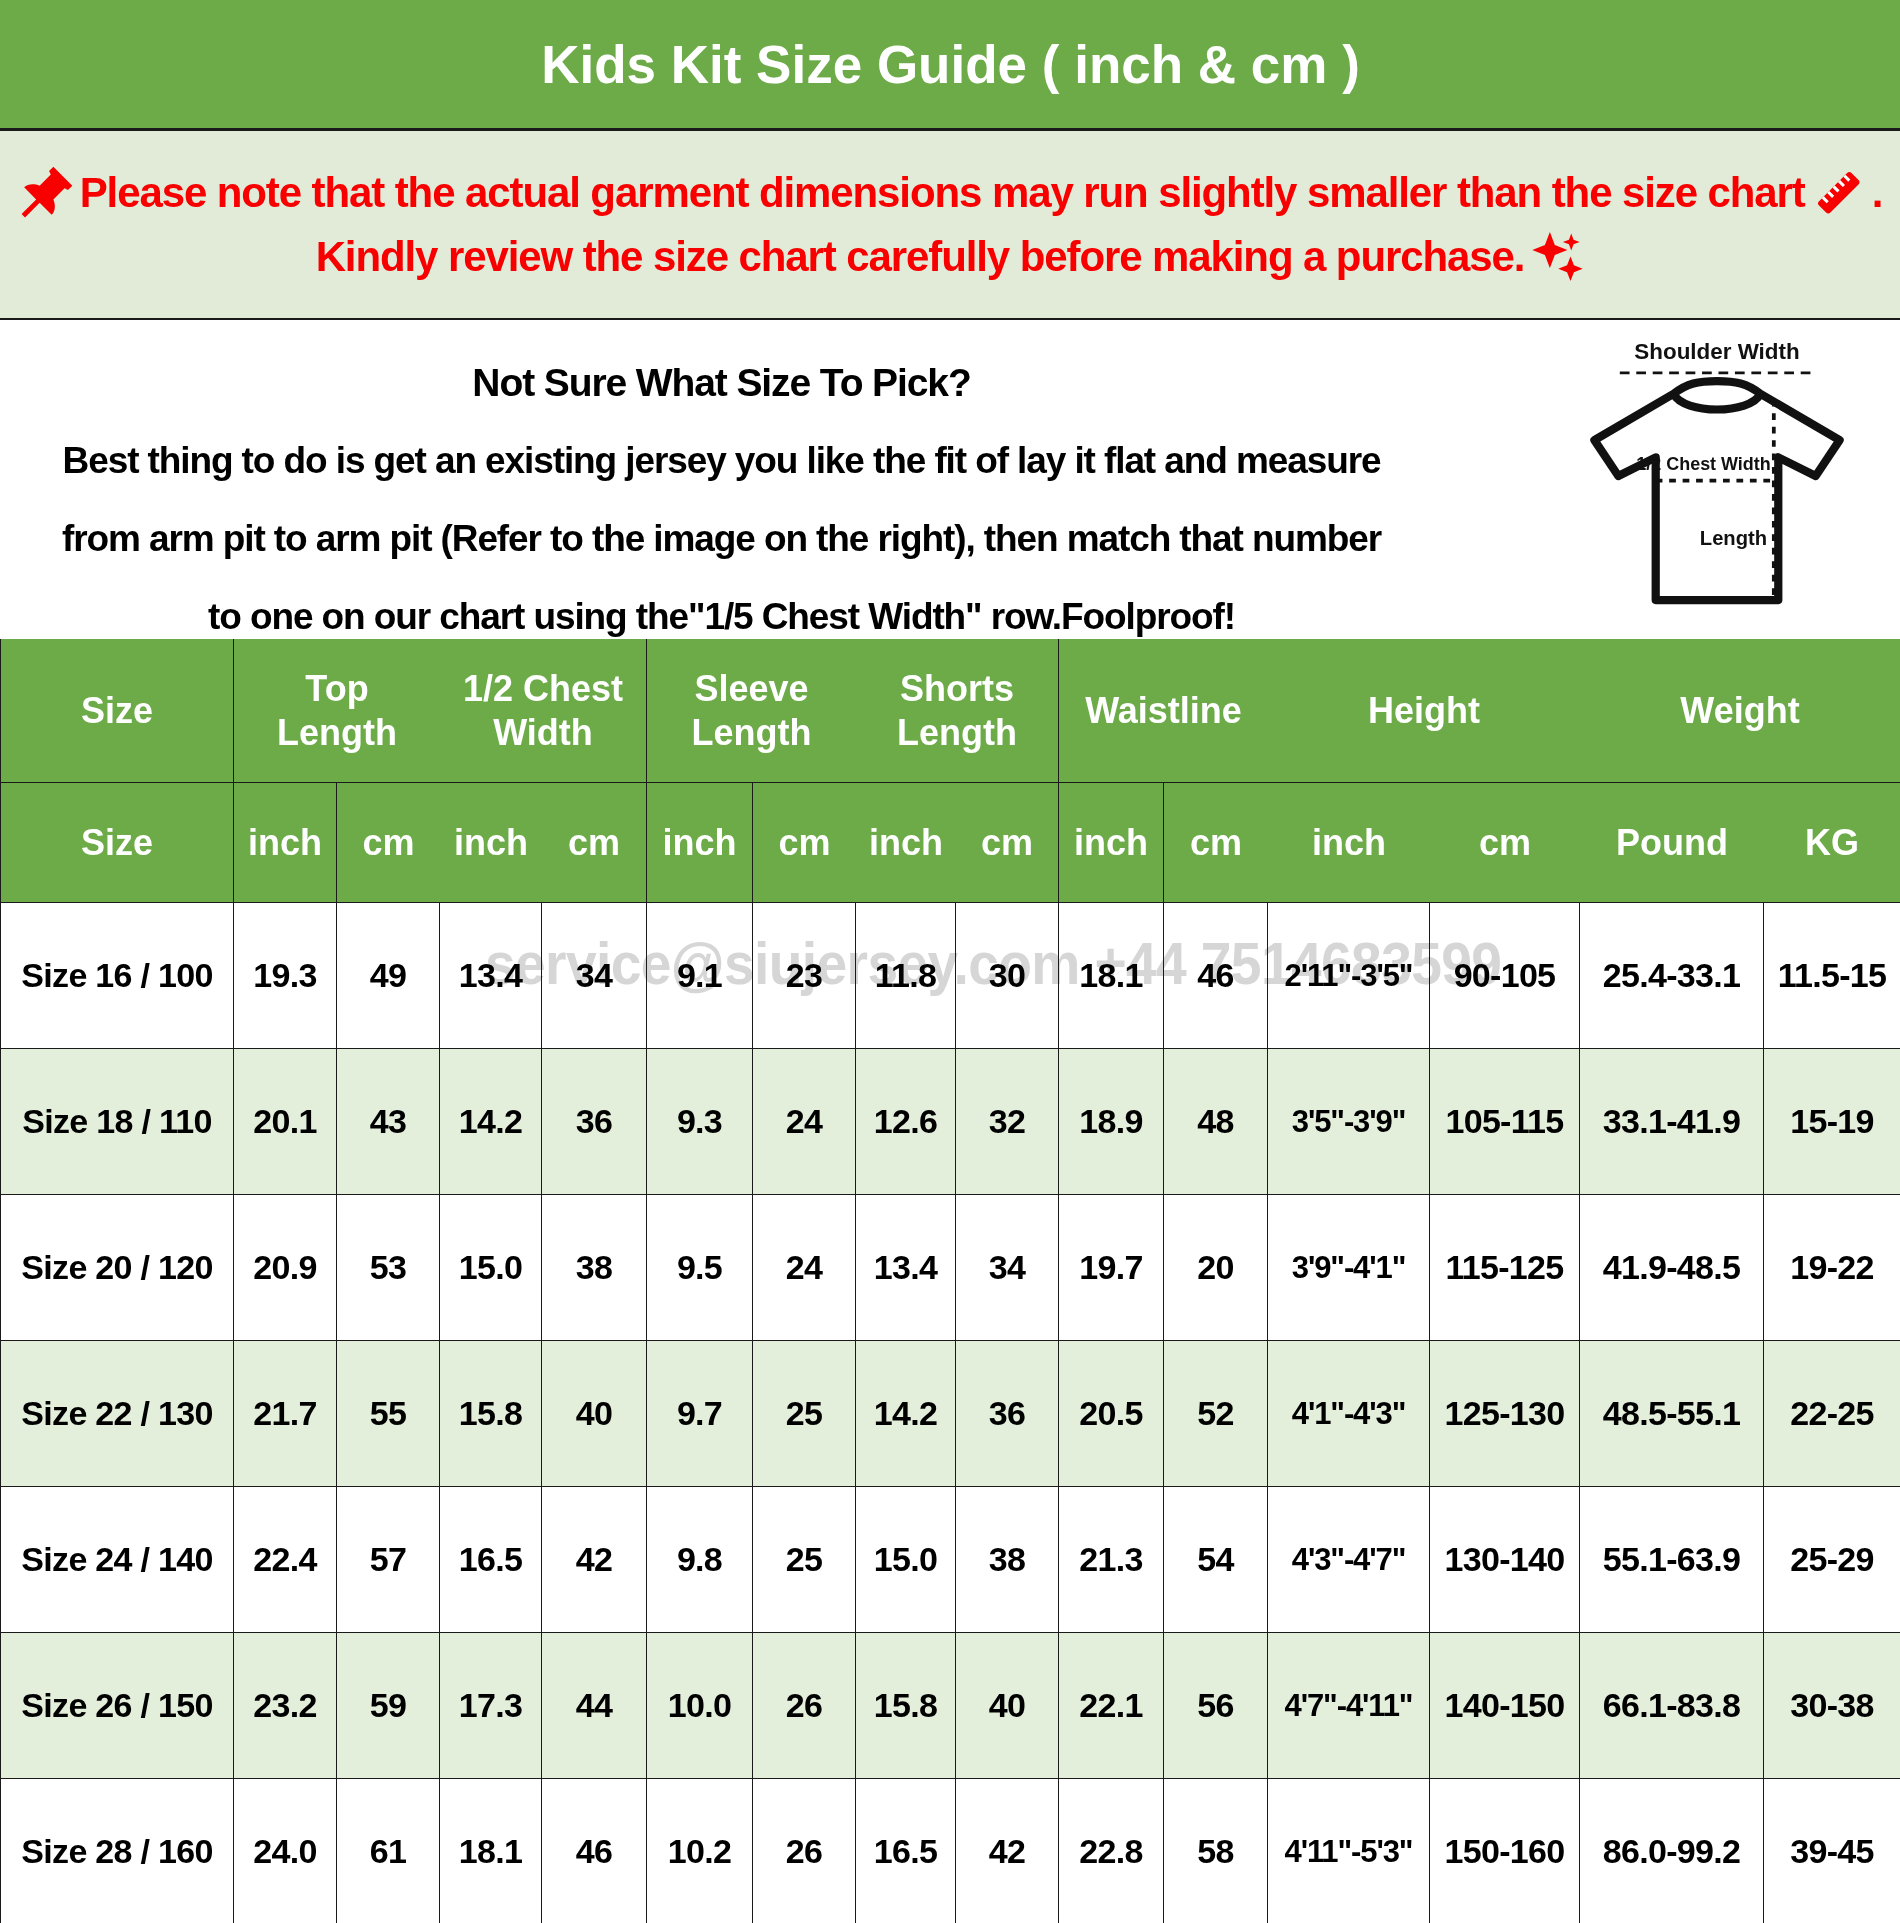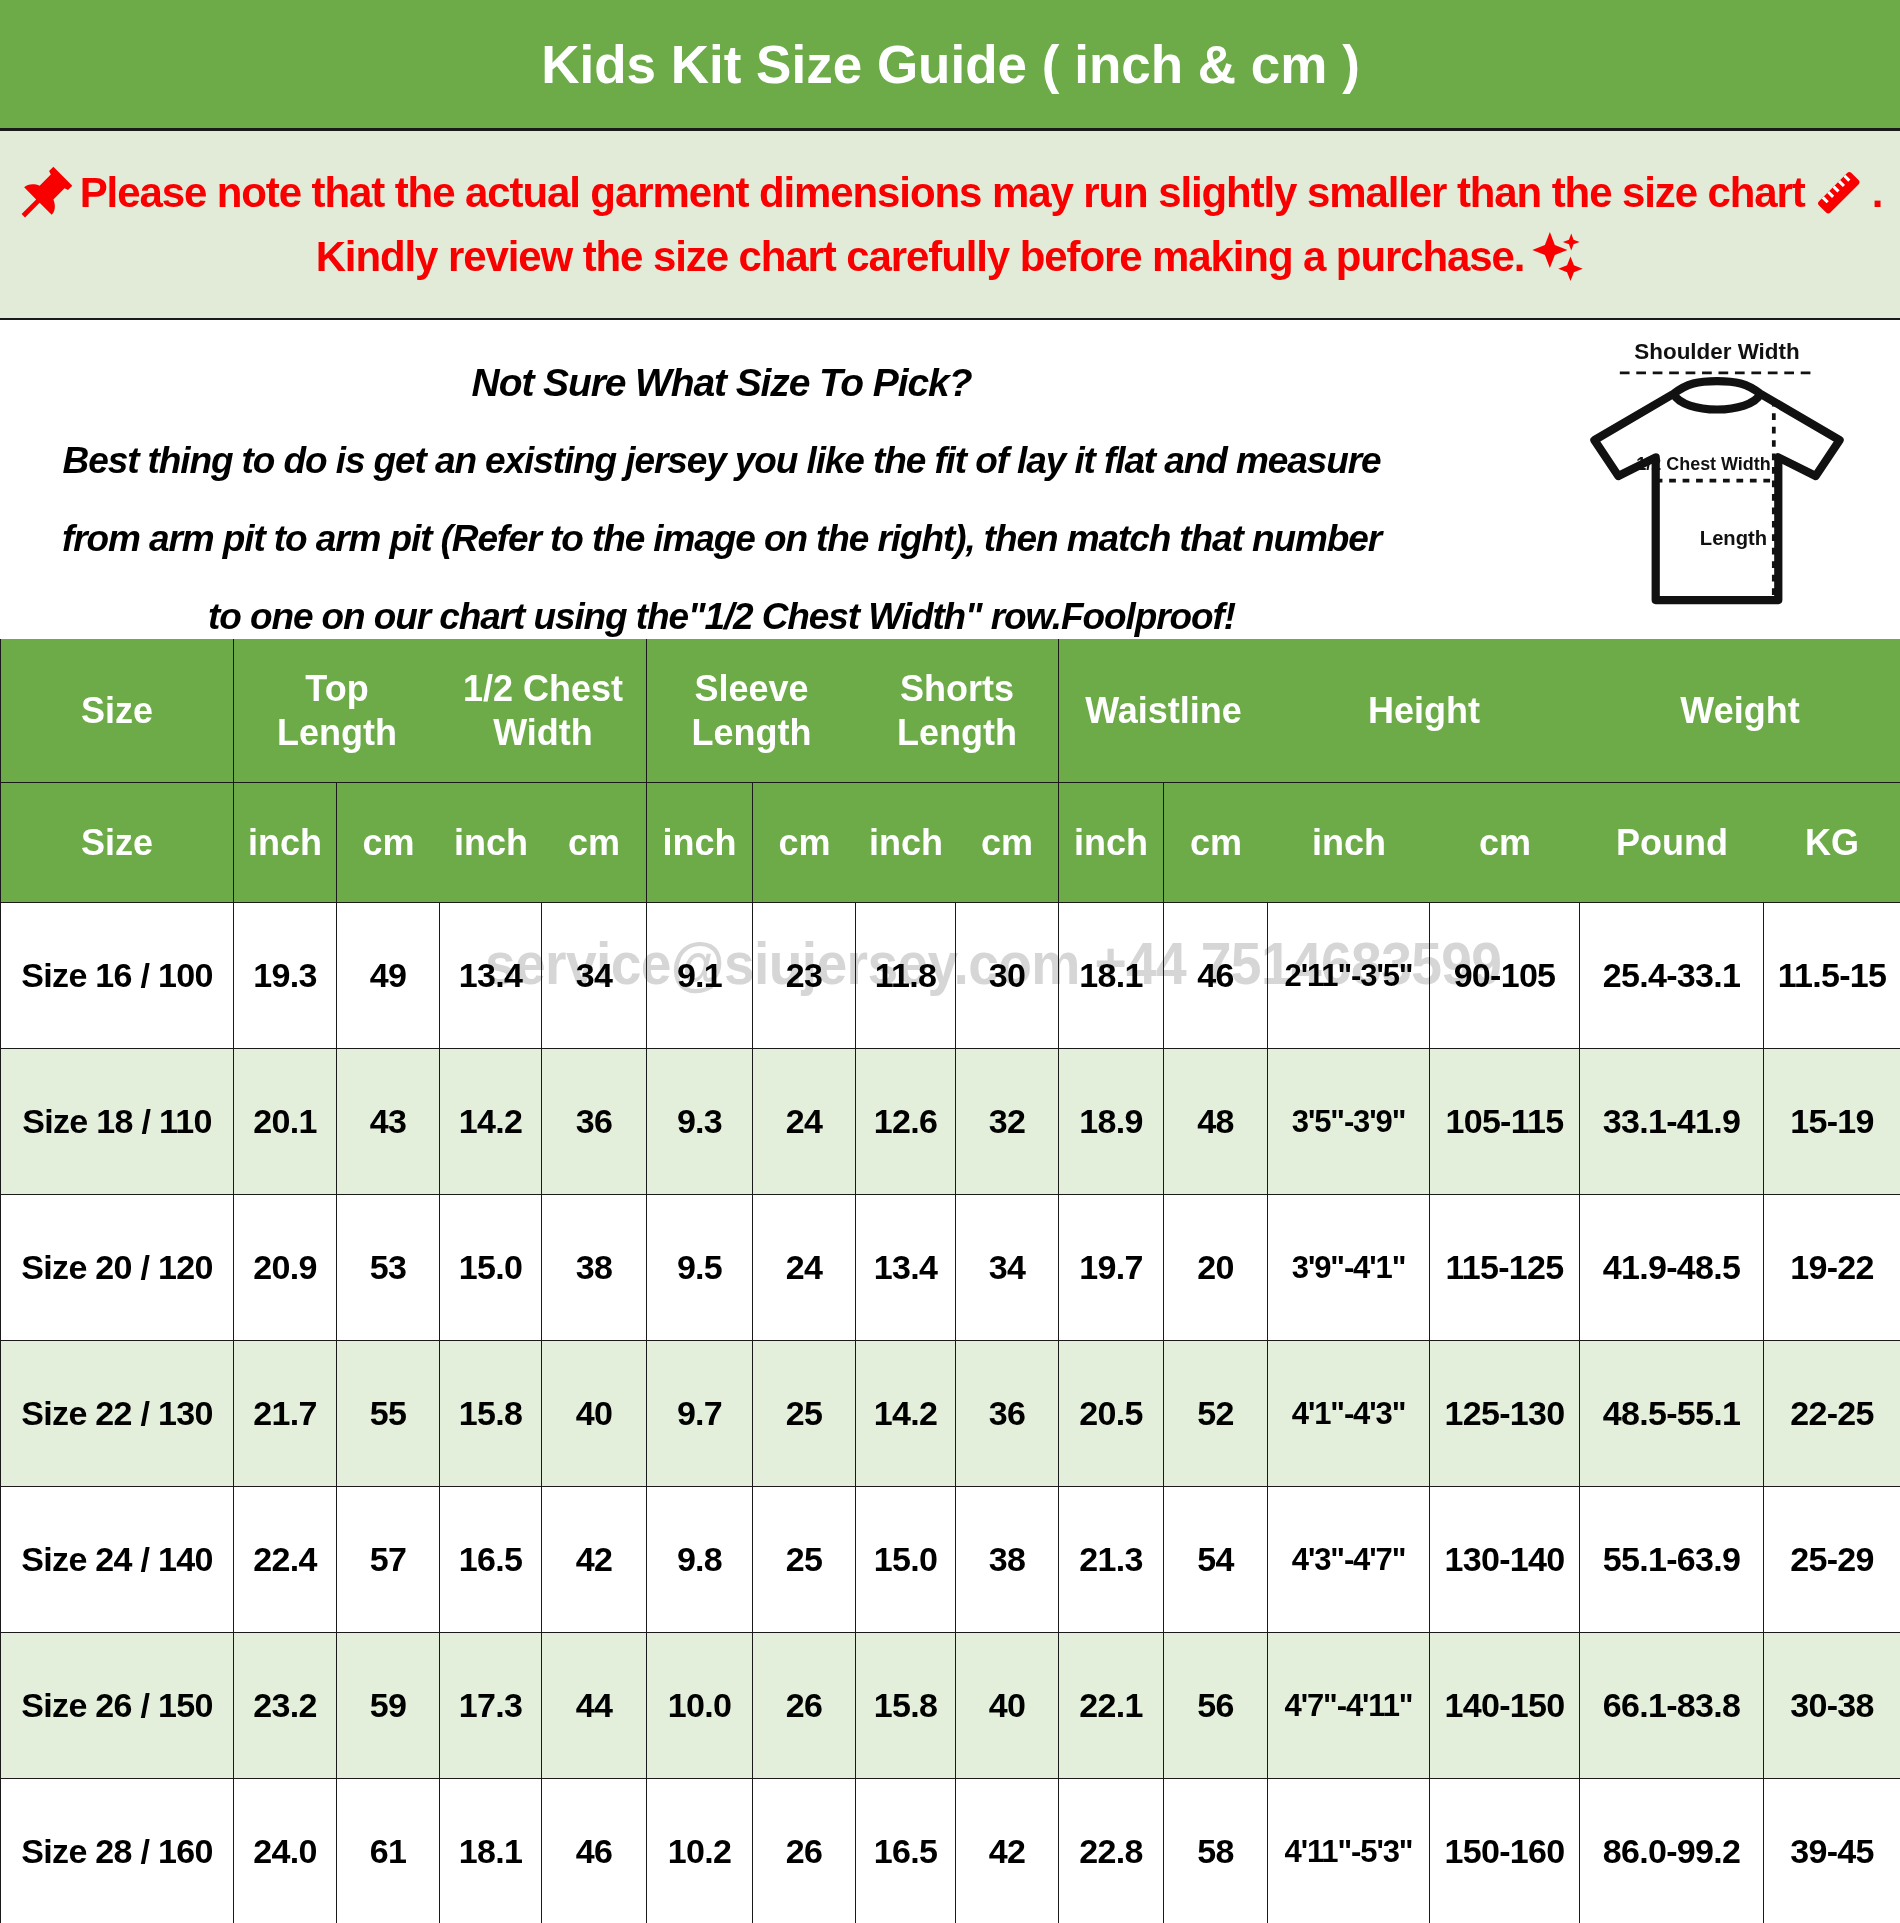--- a/index.html
+++ b/index.html
@@ -28,21 +28,21 @@
   .notice-line{
     display:flex;align-items:center;justify-content:center;gap:6px;
     color:var(--red);font-size:42px;letter-spacing:-1.1px;white-space:nowrap;
   }
   .notice-icon{height:55px;width:55px;flex:0 0 auto;}
 
   
   .instructions{height:319px;background:#fff;position:relative;}
   .instr-text{
     position:absolute;left:0;top:24px;width:1443px;text-align:center;
-    font-size:37px;letter-spacing:-1.1px;line-height:78px;white-space:nowrap;font-style:italic;
+    font-size:37px;letter-spacing:-1.1px;line-height:78px;white-space:nowrap;
   }
   .instr-text .instr-heading{font-size:39px;}
   .tee{position:absolute;right:12px;top:13.5px;width:344px;height:299px;}
   .tee text{font-family:"Liberation Sans","DejaVu Sans",sans-serif;font-weight:700;fill:#111;}
 
   
   .table-wrap{position:relative;height:1284px;background:#fff;}
   .watermark{
     position:absolute;left:485px;top:290px;z-index:0;
     color:var(--wm);font-size:60px;letter-spacing:-0.7px;white-space:nowrap;
@@ -97,21 +97,21 @@
         <path fill="#F80000" d="M54 6l3 8 8 3-8 3-3 8-3-8-8-3 8-3z"></path>
       </svg>
     </div>
   </section>
 
   <section class="instructions">
     <div class="instr-text">
       <div class="instr-heading">Not Sure What Size To Pick?</div>
       <div>Best thing to do is get an existing jersey you like the fit of lay it flat and measure</div>
       <div>from arm pit to arm pit (Refer to the image on the right), then match that number</div>
-      <div>to one on our chart using the"1/2 Chest Width" row.Foolproof!</div>
+      <div>to one on our chart using the"1/5 Chest Width" row.Foolproof!</div>
     </div>
 
     <svg class="tee" viewBox="0 0 460 400">
       <text x="230" y="34" font-size="30" text-anchor="middle">Shoulder Width</text>
       <line x1="100" y1="52" x2="360" y2="52" stroke="#111" stroke-width="4" stroke-dasharray="13 9"></line>
       <path d="M172 80 C190 66 205 63 230 63 C255 63 270 66 288 80 L394 142 L362 190 L312 165 L312 356 L148 356 L148 165 L98 190 L66 142 Z" fill="#fff" stroke="#111" stroke-width="11" stroke-linejoin="round"></path>
       <path d="M172 80 C185 108 275 108 288 80" fill="none" stroke="#111" stroke-width="11"></path>
       <text x="212" y="182" font-size="24" text-anchor="middle">1/2 Chest Width</text>
       <line x1="148" y1="196" x2="306" y2="196" stroke="#111" stroke-width="5" stroke-dasharray="9 9"></line>
       <line x1="306" y1="88" x2="306" y2="352" stroke="#111" stroke-width="5" stroke-dasharray="9 9"></line>

